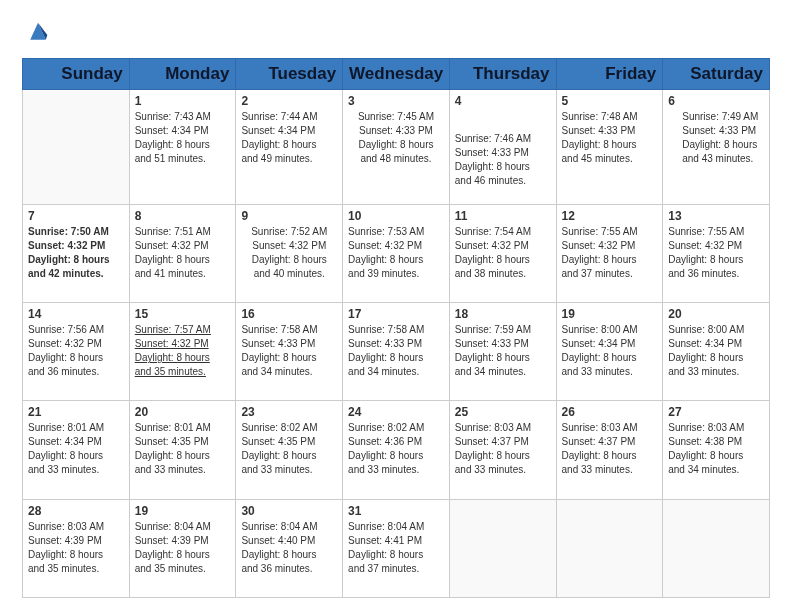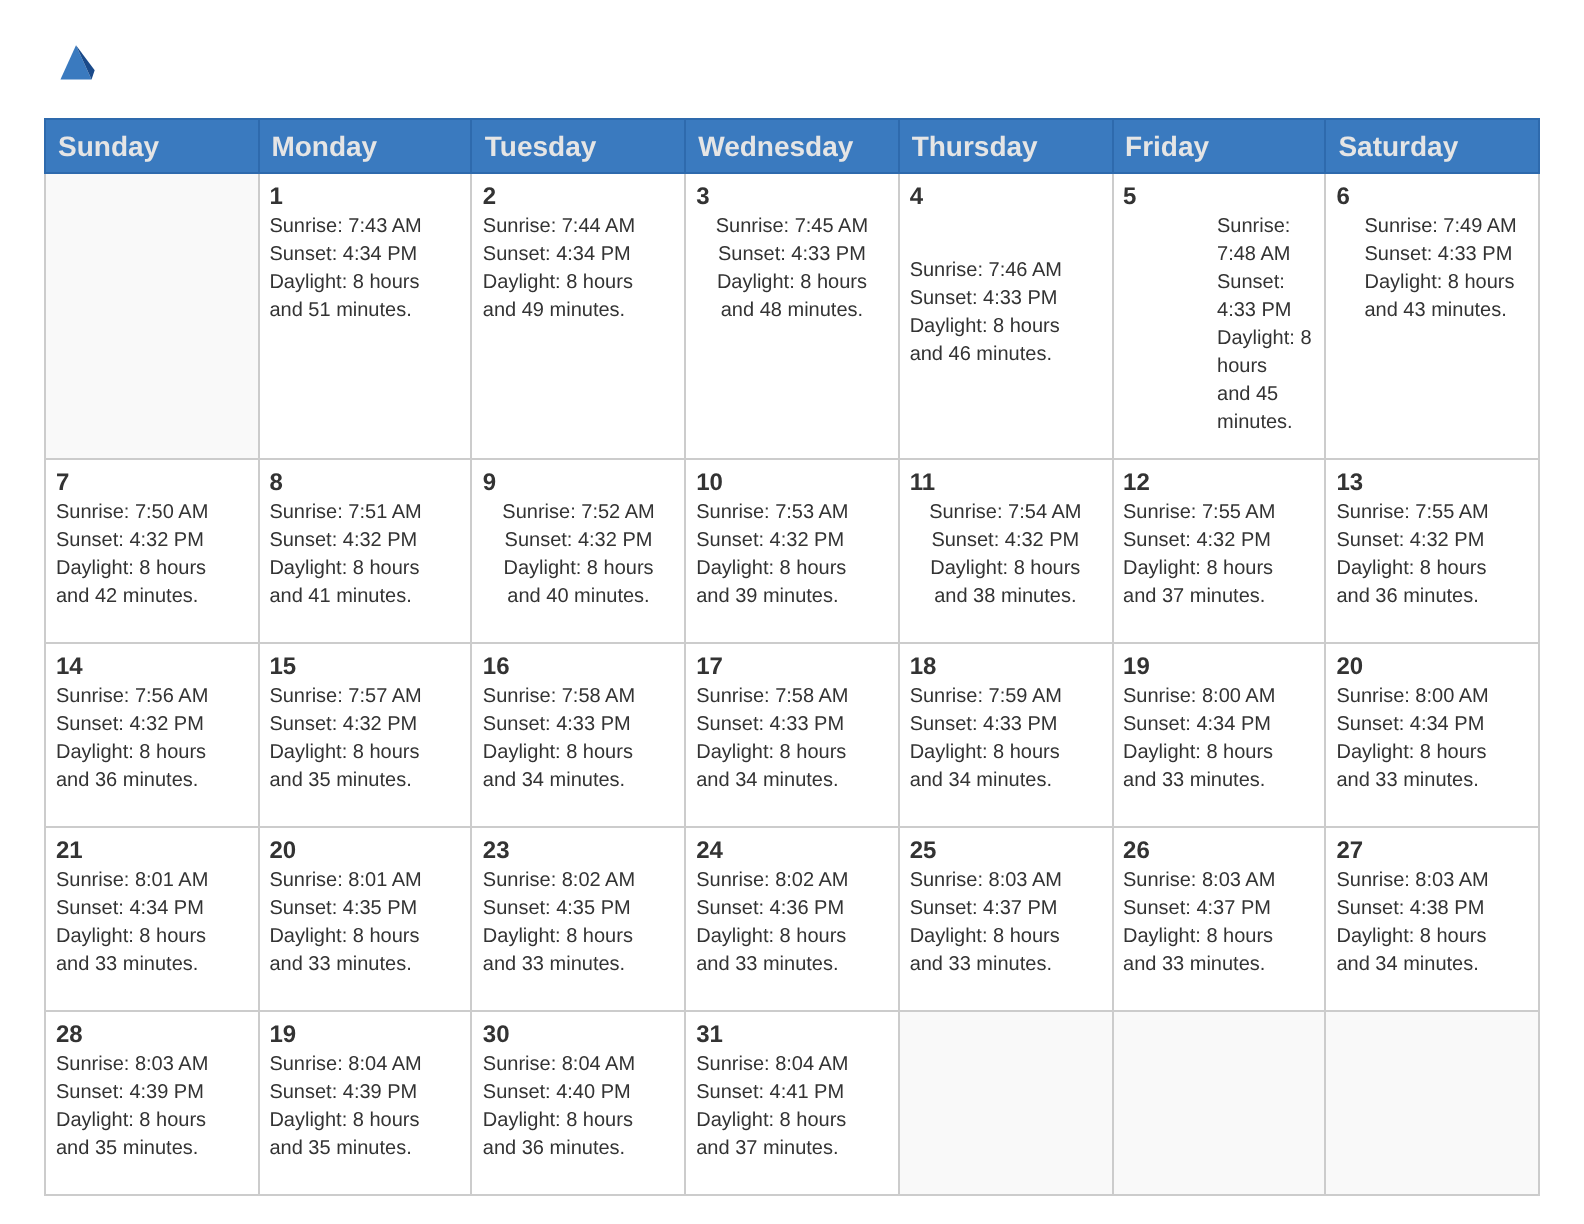--- a/index.html
+++ b/index.html
@@ -55,24 +55,24 @@
     }
     .calendar {
       flex: 1;
       border: 1px solid #ccc;
       border-collapse: collapse;
       width: 100%;
       table-layout: fixed;
     }
     .calendar th {
       background-color: #3a7abf;
-      color: #e5e5e5;
-      text-align: left;
+      color: #0f172a;
+      text-align: right;
       padding: 5px 6px;
-      font-size: 14px;
+      font-size: 17px;
       font-weight: bold;
       border: 1px solid #2e6aad;
     }
     .calendar td {
       border: 1px solid #ccc;
       vertical-align: top;
       padding: 4px 5px;
       font-size: 10.5px;
       color: #333;
       height: 88px;
@@ -156,37 +156,37 @@
           </td>
           <td>
             <span class="day-num">4</span>
             <div class="day-info" style="white-space: pre-line; margin-top: 24px;">Sunrise: 7:46 AM
 Sunset: 4:33 PM
 Daylight: 8 hours
 and 46 minutes.</div>
           </td>
           <td>
             <span class="day-num">5</span>
-            <div class="day-info" style="white-space: pre-line; margin-left: 47px;">Sunrise: 7:48 AM
+            <div class="day-info" style="white-space: pre-line;">Sunrise: 7:48 AM
 Sunset: 4:33 PM
 Daylight: 8 hours
 and 45 minutes.</div>
           </td>
           <td>
             <span class="day-num">6</span>
             <div class="day-info" style="white-space: pre-line; margin-left: 14px;">Sunrise: 7:49 AM
 Sunset: 4:33 PM
 Daylight: 8 hours
 and 43 minutes.</div>
           </td>
         </tr>
         <tr>
           <td>
             <span class="day-num">7</span>
-            <div class="day-info" style="white-space: pre-line;">Sunrise: 7:50 AM
+            <div class="day-info" style="white-space: pre-line; font-weight: bold;">Sunrise: 7:50 AM
 Sunset: 4:32 PM
 Daylight: 8 hours
 and 42 minutes.</div>
           </td>
           <td>
             <span class="day-num">8</span>
             <div class="day-info" style="white-space: pre-line;">Sunrise: 7:51 AM
 Sunset: 4:32 PM
 Daylight: 8 hours
 and 41 minutes.</div>
@@ -200,21 +200,21 @@
           </td>
           <td>
             <span class="day-num">10</span>
             <div class="day-info" style="white-space: pre-line;">Sunrise: 7:53 AM
 Sunset: 4:32 PM
 Daylight: 8 hours
 and 39 minutes.</div>
           </td>
           <td>
             <span class="day-num">11</span>
-            <div class="day-info" style="white-space: pre-line; text-align: center;">Sunrise: 7:54 AM
+            <div class="day-info" style="white-space: pre-line;">Sunrise: 7:54 AM
 Sunset: 4:32 PM
 Daylight: 8 hours
 and 38 minutes.</div>
           </td>
           <td>
             <span class="day-num">12</span>
             <div class="day-info" style="white-space: pre-line;">Sunrise: 7:55 AM
 Sunset: 4:32 PM
 Daylight: 8 hours
 and 37 minutes.</div>
@@ -230,21 +230,21 @@
         <tr>
           <td>
             <span class="day-num">14</span>
             <div class="day-info" style="white-space: pre-line;">Sunrise: 7:56 AM
 Sunset: 4:32 PM
 Daylight: 8 hours
 and 36 minutes.</div>
           </td>
           <td>
             <span class="day-num">15</span>
-            <div class="day-info" style="white-space: pre-line;">Sunrise: 7:57 AM
+            <div class="day-info" style="white-space: pre-line; text-decoration: underline;">Sunrise: 7:57 AM
 Sunset: 4:32 PM
 Daylight: 8 hours
 and 35 minutes.</div>
           </td>
           <td>
             <span class="day-num">16</span>
             <div class="day-info" style="white-space: pre-line;">Sunrise: 7:58 AM
 Sunset: 4:33 PM
 Daylight: 8 hours
 and 34 minutes.</div>

